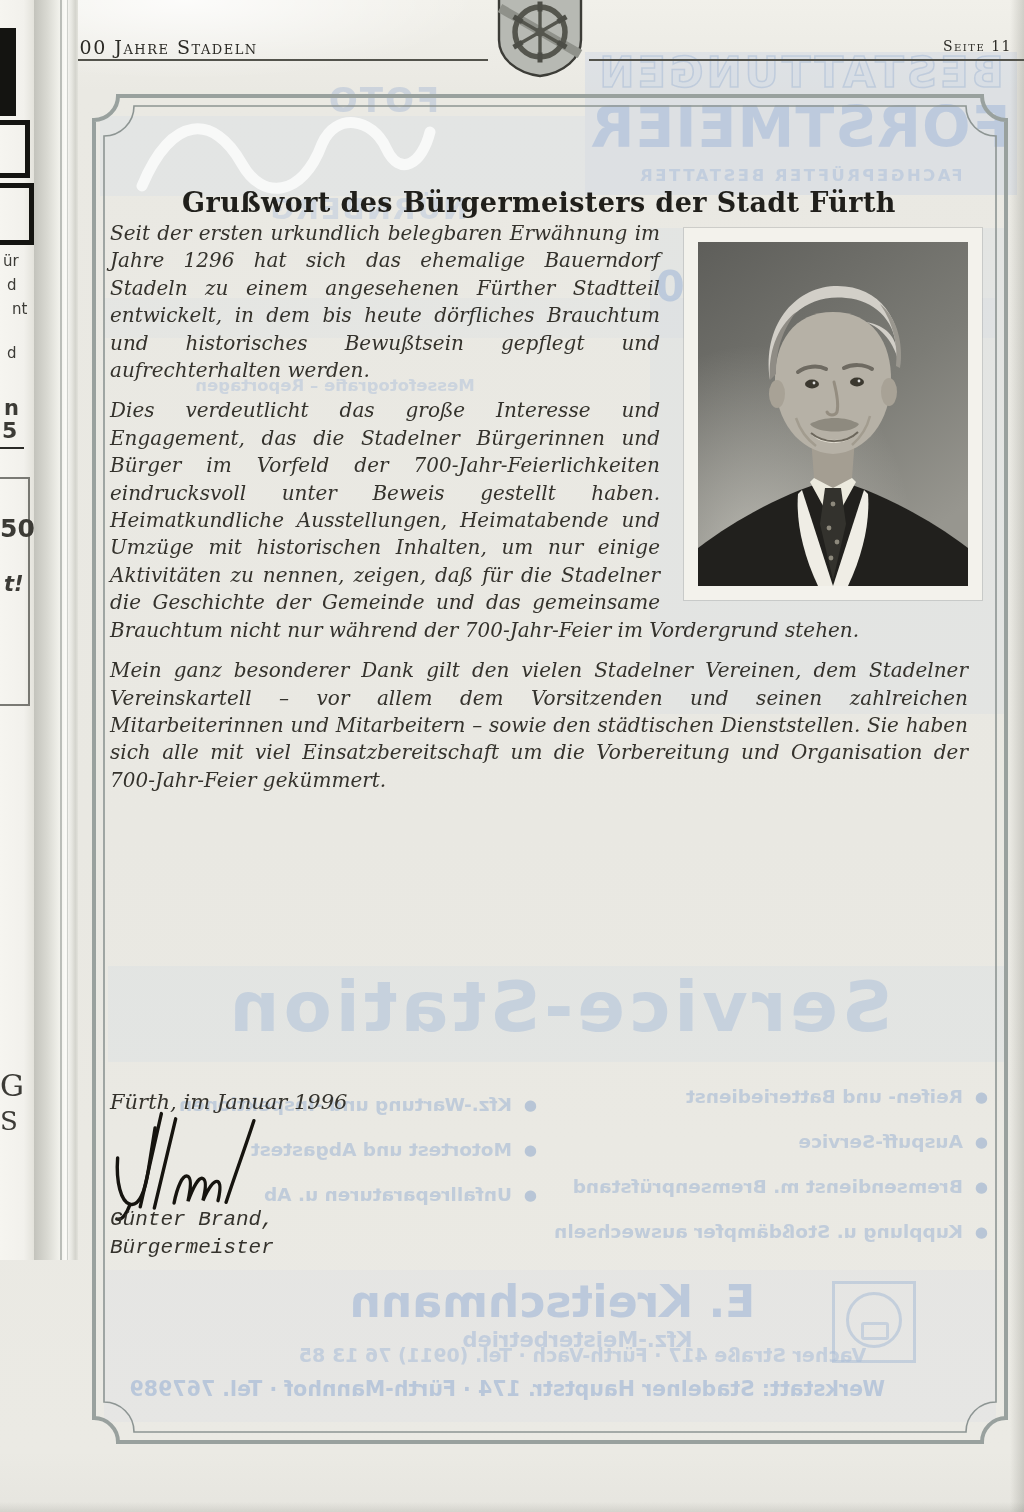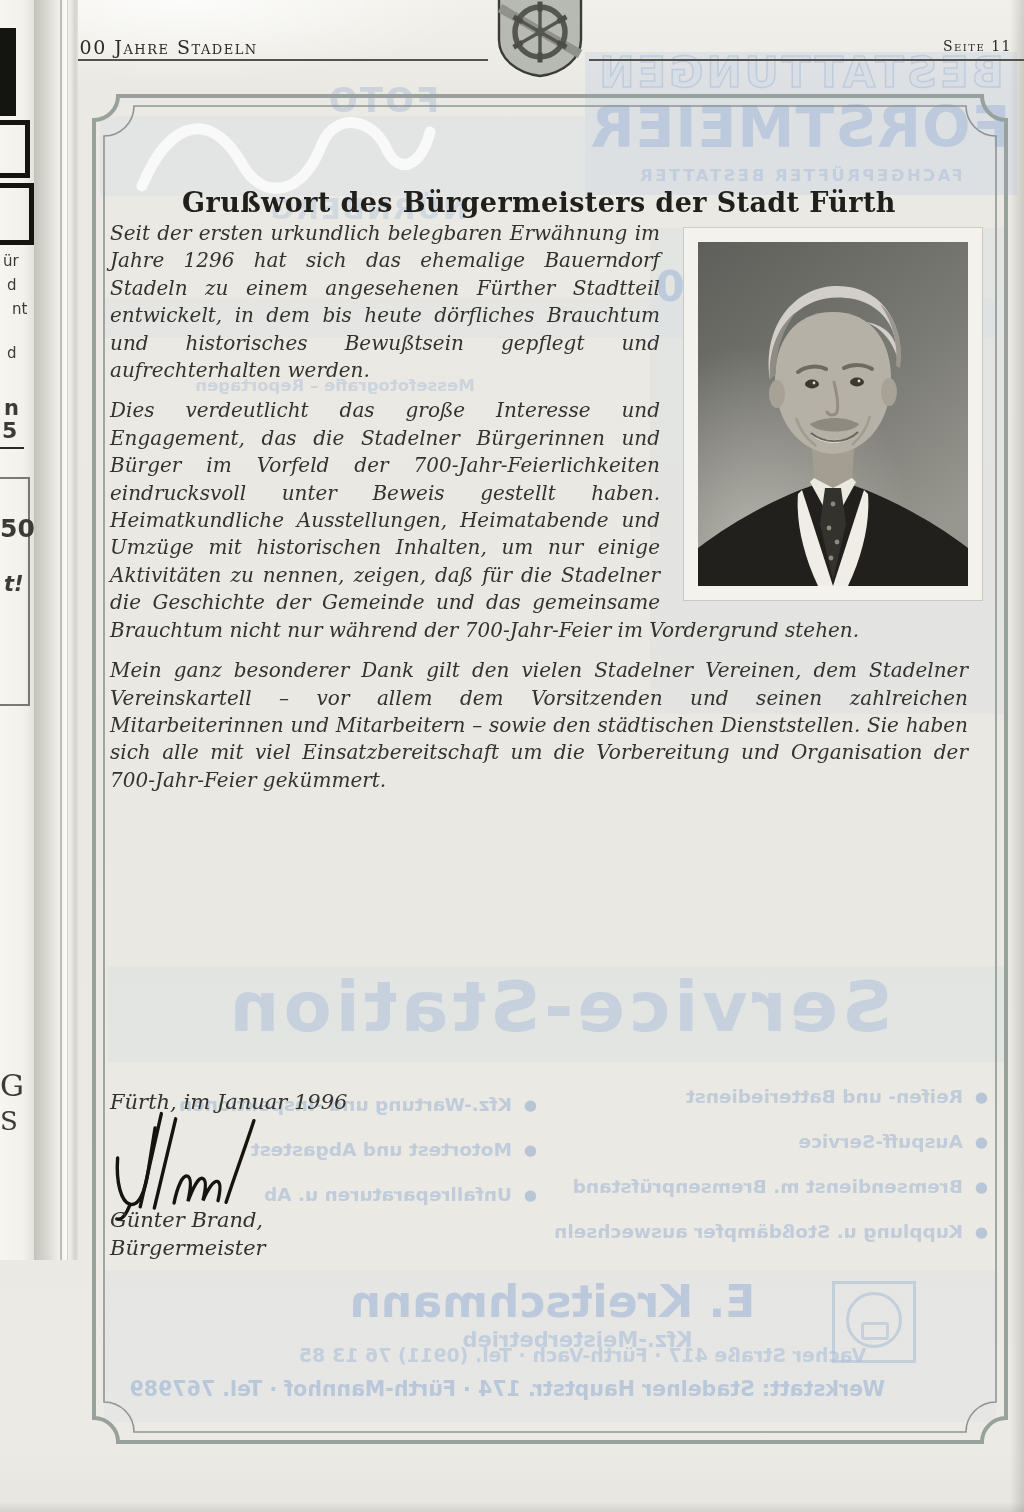--- a/index.html
+++ b/index.html
@@ -35,21 +35,21 @@
   #title1{font-size:27px;line-height:34px;letter-spacing:0.4px;}
   #title2{font-size:27px;line-height:40px;margin-bottom:29px;}
   #letter p{font-style:italic;font-size:20px;line-height:27.4px;text-align:justify;margin:0 0 13px 0;hyphens:auto;}
   #photo{float:right;width:270px;height:344px;padding:14px;background:#f3f2ec;
          margin:8px -14px 14px 24px;box-shadow:0 0 0 1px rgba(120,125,122,0.25);}
   #photo svg{display:block;width:270px;height:344px;}
 
   
   #dateline{left:110px;top:1090px;font-style:italic;font-size:21px;color:#34322c;z-index:4;}
   #sig{left:102px;top:1106px;z-index:3;}
-  #signer{left:110px;top:1206px;font-style:italic;font-size:21px;line-height:28px;color:#34322c;z-index:4;}
+  #signer{left:110px;top:1206px;font-style:italic;font-size:21px;line-height:28px;color:#34322c;z-index:4;font-family:Liberation Mono, monospace;}
 
   
   #edge{position:absolute;left:0;top:0;width:78px;height:1260px;z-index:5;overflow:hidden;}
   #edge-paper{position:absolute;left:0;top:0;width:34px;height:1512px;
       background:linear-gradient(90deg,#f6f5f0 0%,#f2f1ec 70%,#e3e2db 100%);}
   #gutter{position:absolute;left:34px;top:0;width:44px;height:1512px;
       background:linear-gradient(90deg,#c3c3bc 0%,#d9d9d2 30%,#efefe9 55%,#fbfbf7 72%,#e6e6e0 86%,#d4d4cd 94%,#e2e2db 100%);}
   .gline{position:absolute;top:0;height:1512px;width:1.5px;background:rgba(140,146,141,0.55);}
   .frag{position:absolute;font-family:"DejaVu Sans","Liberation Sans",sans-serif;color:#3c3b36;white-space:nowrap;}
   .blackbox{position:absolute;border:5px solid #141411;}

